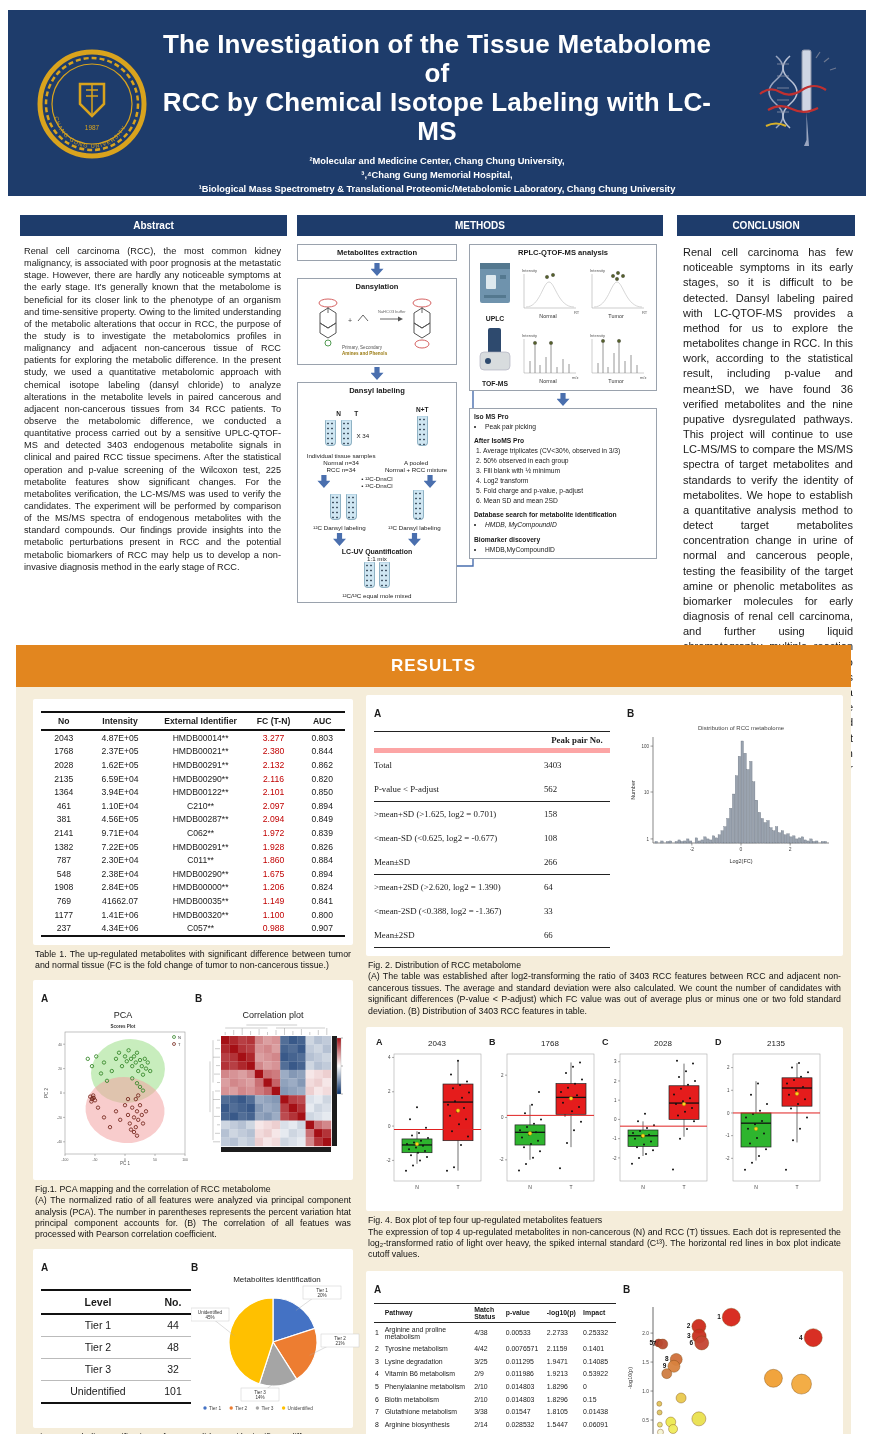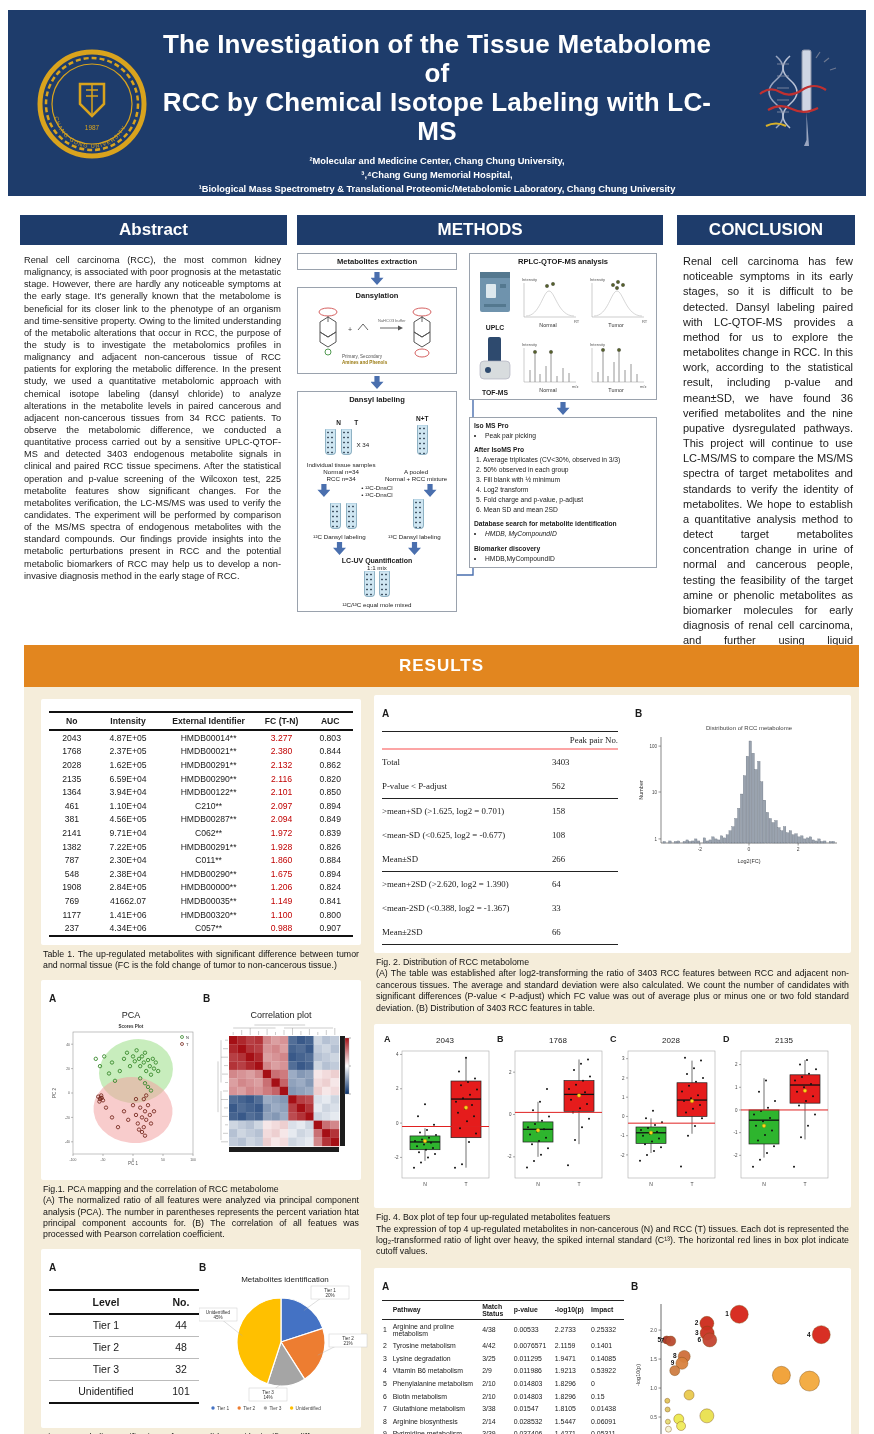--- a/index.html
+++ b/index.html
@@ -10,21 +10,21 @@
   .hdr-title{margin:20px 140px 0;text-align:center;font-size:26px;font-weight:bold;line-height:1.12;letter-spacing:0.2px;}
   .hdr-authors{text-align:center;font-size:13.5px;margin-top:11px;font-weight:bold;}
   .hdr-affils{text-align:center;font-size:9.3px;margin-top:9px;line-height:1.5;font-weight:bold;}
   .logo-l{position:absolute;left:28px;top:38px;}
   .logo-r{position:absolute;right:16px;top:26px;}
   
   .cols{position:absolute;left:20px;top:215px;width:835px;height:424px;display:flex;}
   .col-abs{width:267px;}
   .col-met{width:366px;margin-left:10px;}
   .col-con{width:178px;margin-left:14px;}
-  .secbar{background:#1e3c6b;color:#fff;text-align:center;font-weight:bold;font-size:17px;padding:5px 16px;}
+  .secbar{background:#1e3c6b;color:#fff;text-align:center;font-weight:bold;font-size:10px;padding:5px 16px;}
   .abs-body{font-size:9.2px;line-height:1.32;text-align:justify;padding:9px 6px 0 4px;}
   .con-body{font-size:11px;line-height:1.38;text-align:justify;padding:9px 2px 0 6px;}
   
   .mflow{position:relative;display:flex;padding-top:8px;}
   .mleft{width:160px;position:relative;z-index:1;}
   .mright{width:188px;margin-left:12px;position:relative;z-index:1;}
   .mbox{background:#fff;border:1px solid #9aa2ad;padding:3px 4px;}
   .mbox-title{font-weight:bold;font-size:7.6px;text-align:center;}
   .barrow{width:13px;height:13px;margin:2px auto;background:#4a6fae;clip-path:polygon(30% 0,70% 0,70% 45%,100% 45%,50% 100%,0 45%,30% 45%);}
   .tube{display:inline-block;width:9px;height:24px;background:#cfe6f2;border:1px solid #8fb2c4;border-top-color:#b9d6e6;border-radius:0 0 4px 4px;background-image:radial-gradient(#456 0.7px,transparent 1px);background-size:4px 5px;}
@@ -33,35 +33,35 @@
   .mrow{display:flex;justify-content:space-around;align-items:flex-end;text-align:center;}
   .mcenter{text-align:center;}
   .bold{font-weight:bold;}
   .mflow-connector{position:absolute;left:0;top:0;z-index:0;}
   .mlist{font-size:6.7px;line-height:1.5;}
   .mlist .hd{font-weight:bold;margin-top:4px;}
   .mlist ul{margin:0;padding-left:11px;}
   .mlist ol{margin:0;padding-left:2px;list-style:none;}
   .instr-lbl{font-size:6.8px;text-align:center;font-weight:bold;}
   
-  .results{position:absolute;left:24px;top:645px;width:835px;height:789px;background:#f5edda;}
+  .results{position:absolute;left:16px;top:645px;width:835px;height:789px;background:#f5edda;}
   .rbanner{height:42px;background:#e2861f;color:#fff;font-weight:bold;font-size:17px;text-align:center;line-height:42px;letter-spacing:1px;}
   .res-left{position:absolute;left:17px;top:54px;width:320px;}
   .res-right{position:absolute;left:350px;top:50px;width:477px;}
   .card{background:#fff;border-radius:2px;padding:8px;}
   .caption{font-size:8.8px;line-height:1.3;text-align:justify;padding:4px 2px 0 2px;color:#111;}
   .cap-t{display:block;}
   
   .tbl1{width:100%;border-collapse:collapse;font-size:8.6px;margin-top:4px;border-top:2px solid #111;border-bottom:2px solid #111;}
   .tbl1 th{border-bottom:2px solid #111;font-weight:bold;padding:3px 0;}
   .tbl1 td{text-align:center;padding:1.8px 0;}
   .tbl1 td.fc{color:#c00000;}
   
   .statstbl{width:236px;border-collapse:collapse;font-family:"Liberation Serif","DejaVu Serif",serif;font-size:8.8px;border-top:1.5px solid #222;border-bottom:1.5px solid #222;margin-top:10px;}
-  .statstbl th{border-bottom:2px solid #fca5a5;text-align:right;font-weight:normal;padding:3px 0;}
+  .statstbl th{border-bottom:5px solid #fca5a5;text-align:center;font-weight:bold;padding:3px 0;}
   .statstbl td{padding:7px 0;}
   .statstbl tbody tr:nth-child(2) td,.statstbl tbody tr:nth-child(5) td{border-bottom:1px solid #222;}
   
   .tiertbl{width:150px;border-collapse:collapse;font-size:10.5px;border-top:2px solid #111;border-bottom:2px solid #111;margin-top:14px;}
   .tiertbl th{border-bottom:2px solid #111;font-weight:bold;padding:5px 0;}
   .tiertbl td{text-align:center;padding:4.5px 0;border-bottom:0.5px solid #bbb;}
   .tiertbl tr:last-child td{border-bottom:none;}
   
   .pathtbl{width:242px;border-collapse:collapse;font-size:6.9px;border-top:1.2px solid #222;border-bottom:1.2px solid #222;margin-top:6px;}
   .pathtbl th{border-bottom:1.2px solid #222;font-weight:bold;text-align:left;padding:2px 1px;}

